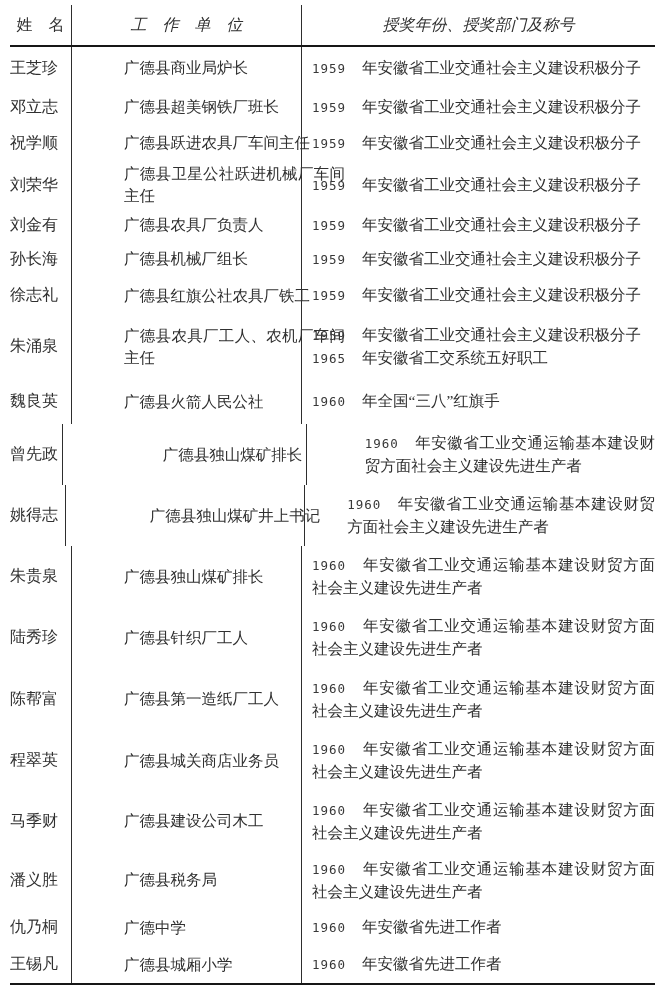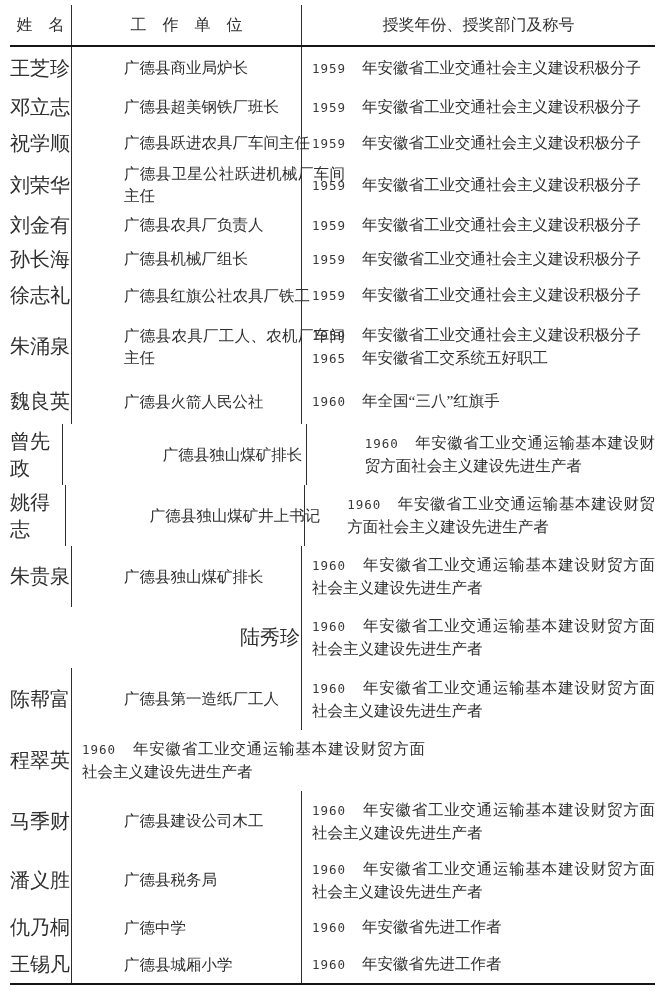--- a/index.html
+++ b/index.html
@@ -30,21 +30,21 @@
   }
   .cell {
     box-sizing: border-box;
     display: flex;
     flex-direction: column;
     justify-content: center;
   }
   .c-name {
     width: 62px;
     border-right: 1px solid #2e2e2e;
-    font-size: 20px;
+    font-size: 16px;
   }
   .c-unit {
     width: 230px;
     border-right: 1px solid #2e2e2e;
     padding: 2px 0 2px 8px;
     font-size: 15.5px;
     line-height: 22px;
   }
   .c-award {
     width: 353px;
@@ -77,20 +77,21 @@
   .header-row .cell {
     font-size: 16px;
     text-align: center;
     justify-content: center;
   }
   .header-row .c-unit,
   .header-row .c-award {
     padding: 0;
     line-height: normal;
     text-align: center;
+    font-style: italic;
   }
 </style>
 </head>
 <body>
 
 <div class="page">
   <div class="table">
     <div class="row header-row">
       <div class="cell c-name">姓　名</div>
       <div class="cell c-unit">工　作　单　位</div>
@@ -235,24 +236,27 @@
       <div class="txt name-txt">朱贵泉</div>
     </div>
     <div class="cell c-unit">
       <div class="txt unit-txt">广德县独山煤矿排长</div>
     </div>
     <div class="cell c-award">
             <div class="line"><span class="year">1960</span>年安徽省工业交通运输基本建设财贸方面社会主义建设先进生产者</div>
           </div>
   </div>
 
-  <div class="row" style="min-height: 61px; justify-content: flex-end;">
+  <div class="row" style="min-height: 61px;">
     <div class="cell c-name">
       <div class="txt name-txt">陆秀珍</div>
     </div>
+    <div class="cell c-unit">
+      <div class="txt unit-txt">广德县针织厂工人</div>
+    </div>
     <div class="cell c-award">
             <div class="line"><span class="year">1960</span>年安徽省工业交通运输基本建设财贸方面社会主义建设先进生产者</div>
           </div>
   </div>
 
   <div class="row" style="min-height: 62px;">
     <div class="cell c-name">
       <div class="txt name-txt">陈帮富</div>
     </div>
     <div class="cell c-unit">
@@ -260,20 +264,23 @@
     </div>
     <div class="cell c-award">
             <div class="line"><span class="year">1960</span>年安徽省工业交通运输基本建设财贸方面社会主义建设先进生产者</div>
           </div>
   </div>
 
   <div class="row" style="min-height: 61px;">
     <div class="cell c-name">
       <div class="txt name-txt">程翠英</div>
     </div>
+    <div class="cell c-unit">
+      <div class="txt unit-txt">广德县城关商店业务员</div>
+    </div>
     <div class="cell c-award">
             <div class="line"><span class="year">1960</span>年安徽省工业交通运输基本建设财贸方面社会主义建设先进生产者</div>
           </div>
   </div>
 
   <div class="row" style="min-height: 60px;">
     <div class="cell c-name">
       <div class="txt name-txt">马季财</div>
     </div>
     <div class="cell c-unit">

